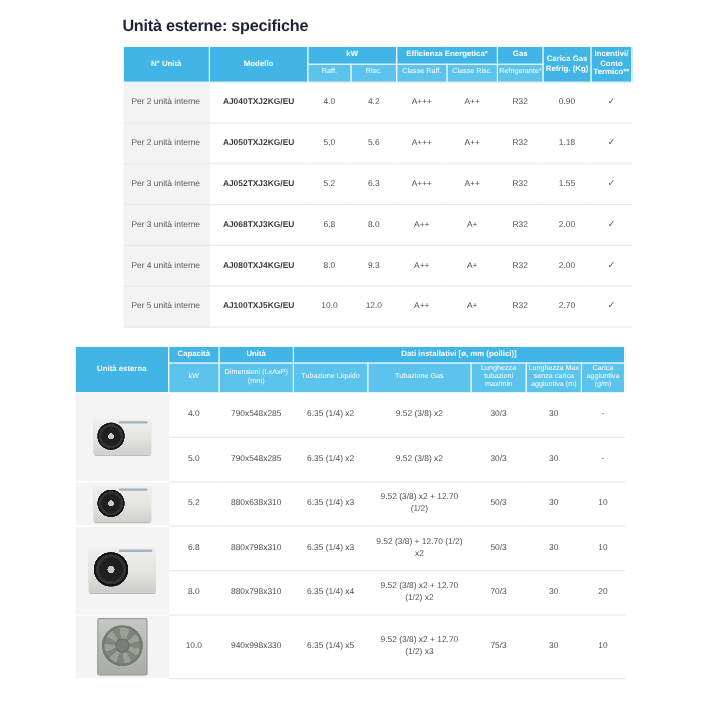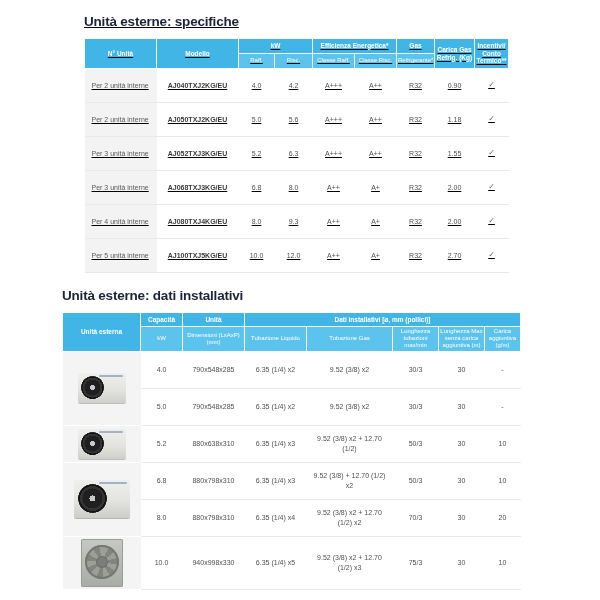--- a/index.html
+++ b/index.html
@@ -3,21 +3,21 @@
 <meta charset="utf-8">
 <style>
   html,body { margin:0; padding:0; }
   body {
     width:600px; height:600px; position:relative; overflow:hidden;
     background:#ffffff;
     font-family:"Liberation Sans", sans-serif;
     -webkit-font-smoothing:antialiased;
   }
   .section { position:absolute; }
-  #sec1 { left:84px; top:14px; width:424px;text-decoration:underline; }
+  #sec1 { left:102px; top:14px; width:424px; }
   #sec2 { left:62px; top:288px; width:458px; }
 
   h2.title {
     font-size:13.5px; font-weight:700; margin:0 0 9px 0;
     color:var(--title-color,#1c2436); letter-spacing:-0.2px;
   }
 
   table { border-collapse:collapse; table-layout:fixed; width:100%; }
 
   thead th {
@@ -184,21 +184,20 @@
           <td>A+</td>
           <td>R32</td>
           <td>2.70</td>
           <td class="check">✓</td>
         </tr>
       </tbody>
   </table>
 </div>
 
 <div class="section" id="sec2">
-  <h2 class="title">Unità esterne: dati installativi</h2>
   <table id="t2">
     <colgroup>
       <col style="width:78px">
         <col style="width:42px">
         <col style="width:62px">
         <col style="width:62px">
       <col style="width:86px">
         <col style="width:46px">
         <col style="width:46px">
         <col style="width:36px">

